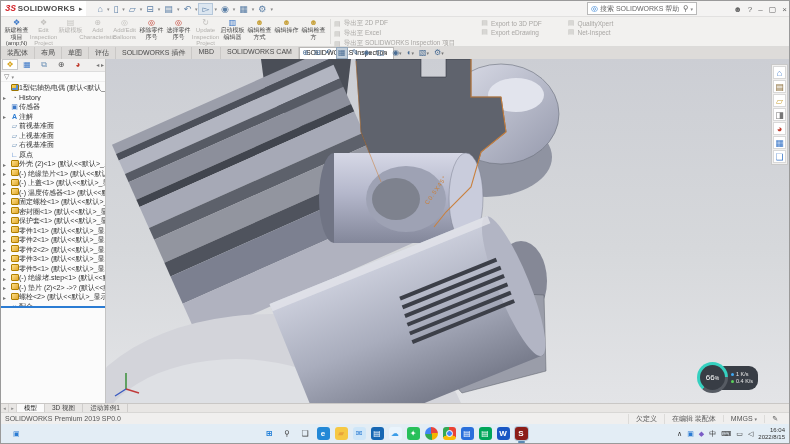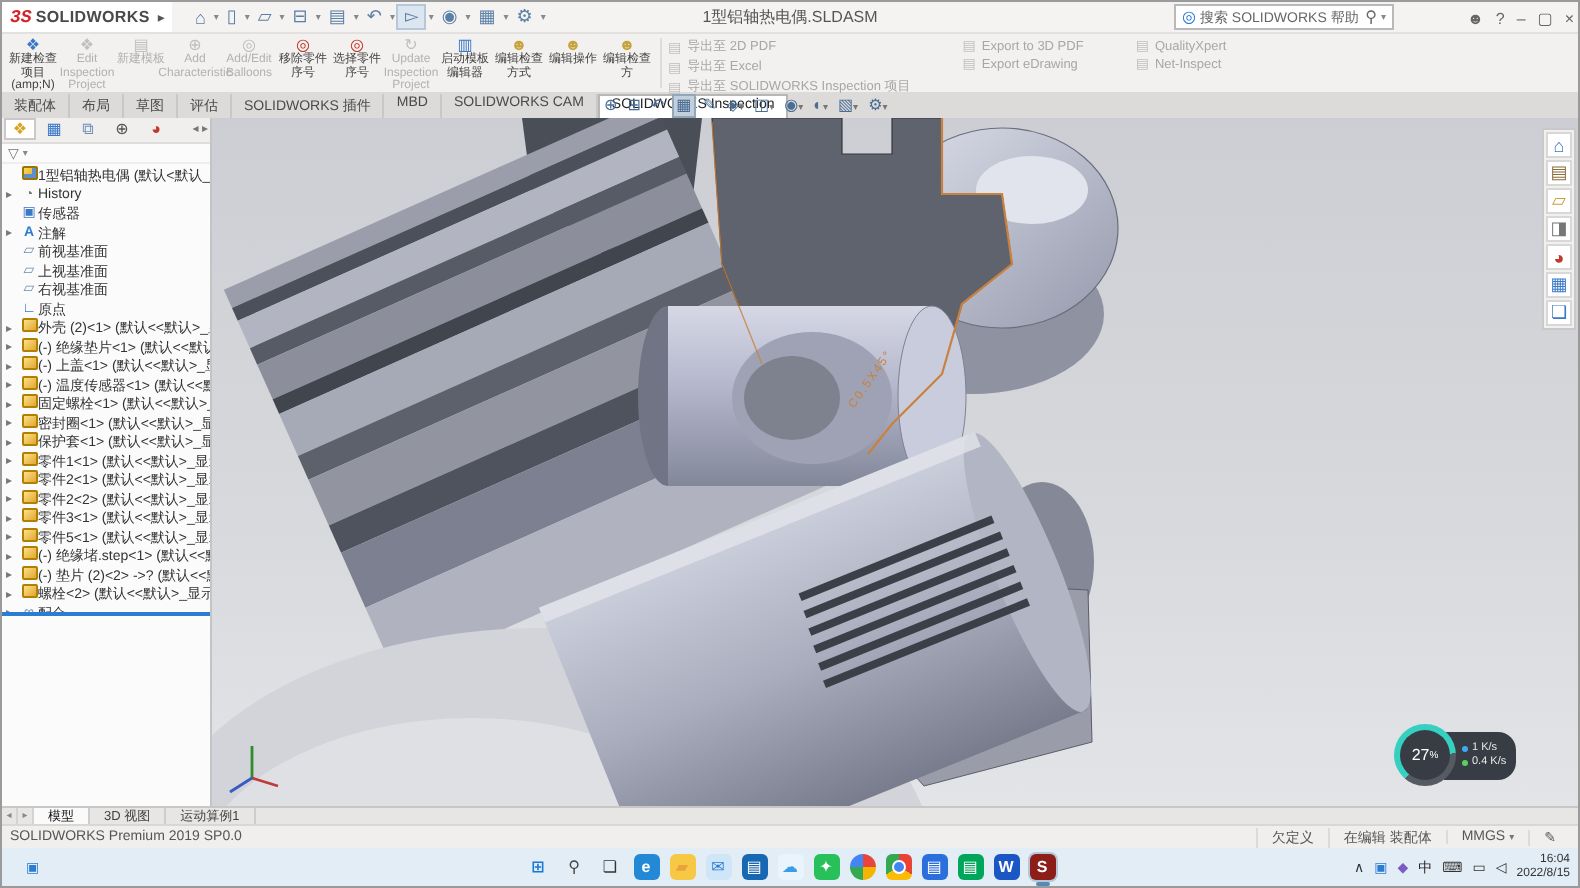--- a/index.html
+++ b/index.html
@@ -131,21 +131,20 @@
         <span class="qi-dd">▾</span>
         <span class="qi sel">▻</span>
         <span class="qi-dd">▾</span>
         <span class="qi">◉</span>
         <span class="qi-dd">▾</span>
         <span class="qi">▦</span>
         <span class="qi-dd">▾</span>
         <span class="qi">⚙</span>
         <span class="qi-dd">▾</span>
       </div>
-    <div class="doc-title">1型铝轴热电偶.SLDASM</div>
     <div class="search">
       <span class="sicon">◎</span>
       <span>搜索 SOLIDWORKS 帮助</span>
       <span class="mag">⚲</span>
       <span class="qi-dd">▾</span>
     </div>
     <div class="winctl" id="winctl">
         <span>☻</span>
         <span>?</span>
         <span>–</span>
@@ -494,21 +493,21 @@
 
       <svg class="triad" viewBox="0 0 30 30">
         <line x1="14" y1="22" x2="14" y2="6" stroke="#2e8b2e" stroke-width="1.4"></line>
         <line x1="14" y1="22" x2="27" y2="26" stroke="#c03a3a" stroke-width="1.4"></line>
         <line x1="14" y1="22" x2="3" y2="29" stroke="#3a5ac0" stroke-width="1.4"></line>
       </svg>
 
       <div class="netbubble">
         <div class="nb-circle">
           <div class="nb-inner">
-              <span>27</span>
+              <span>66</span>
               <small>%</small>
             </div>
         </div>
         <div class="nb-pill">
           <div class="nb-row">
               <i class="dotb"></i>
               <span>1 K/s</span>
             </div>
           <div class="nb-row">
               <i class="dotg"></i>

